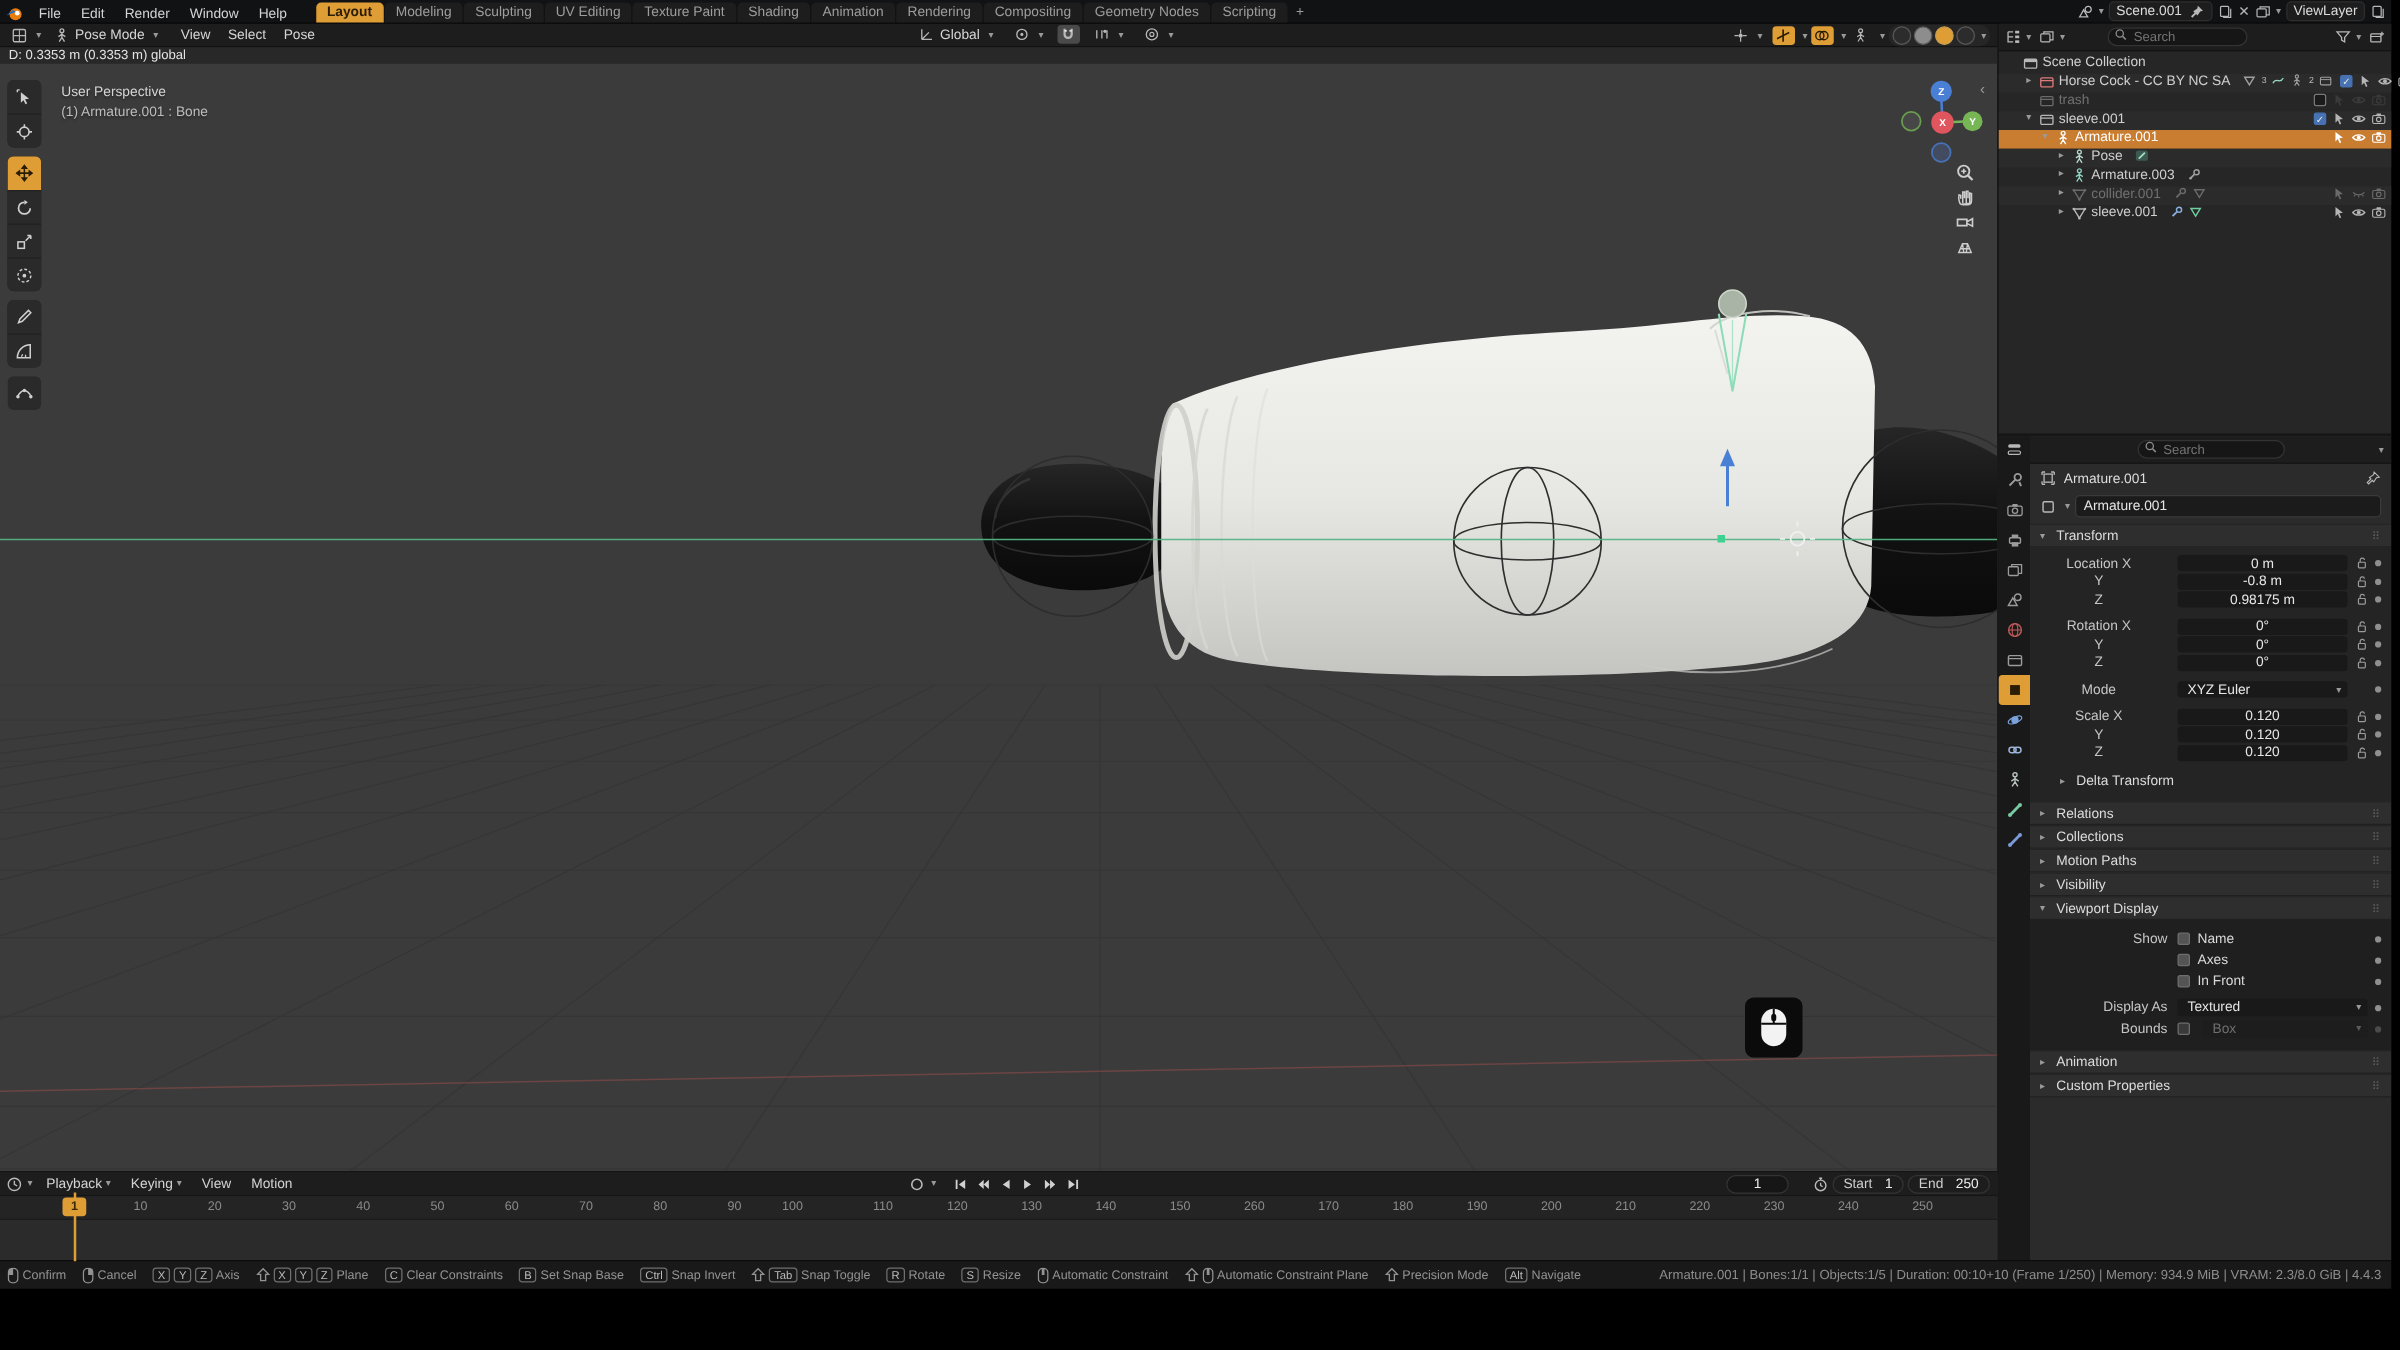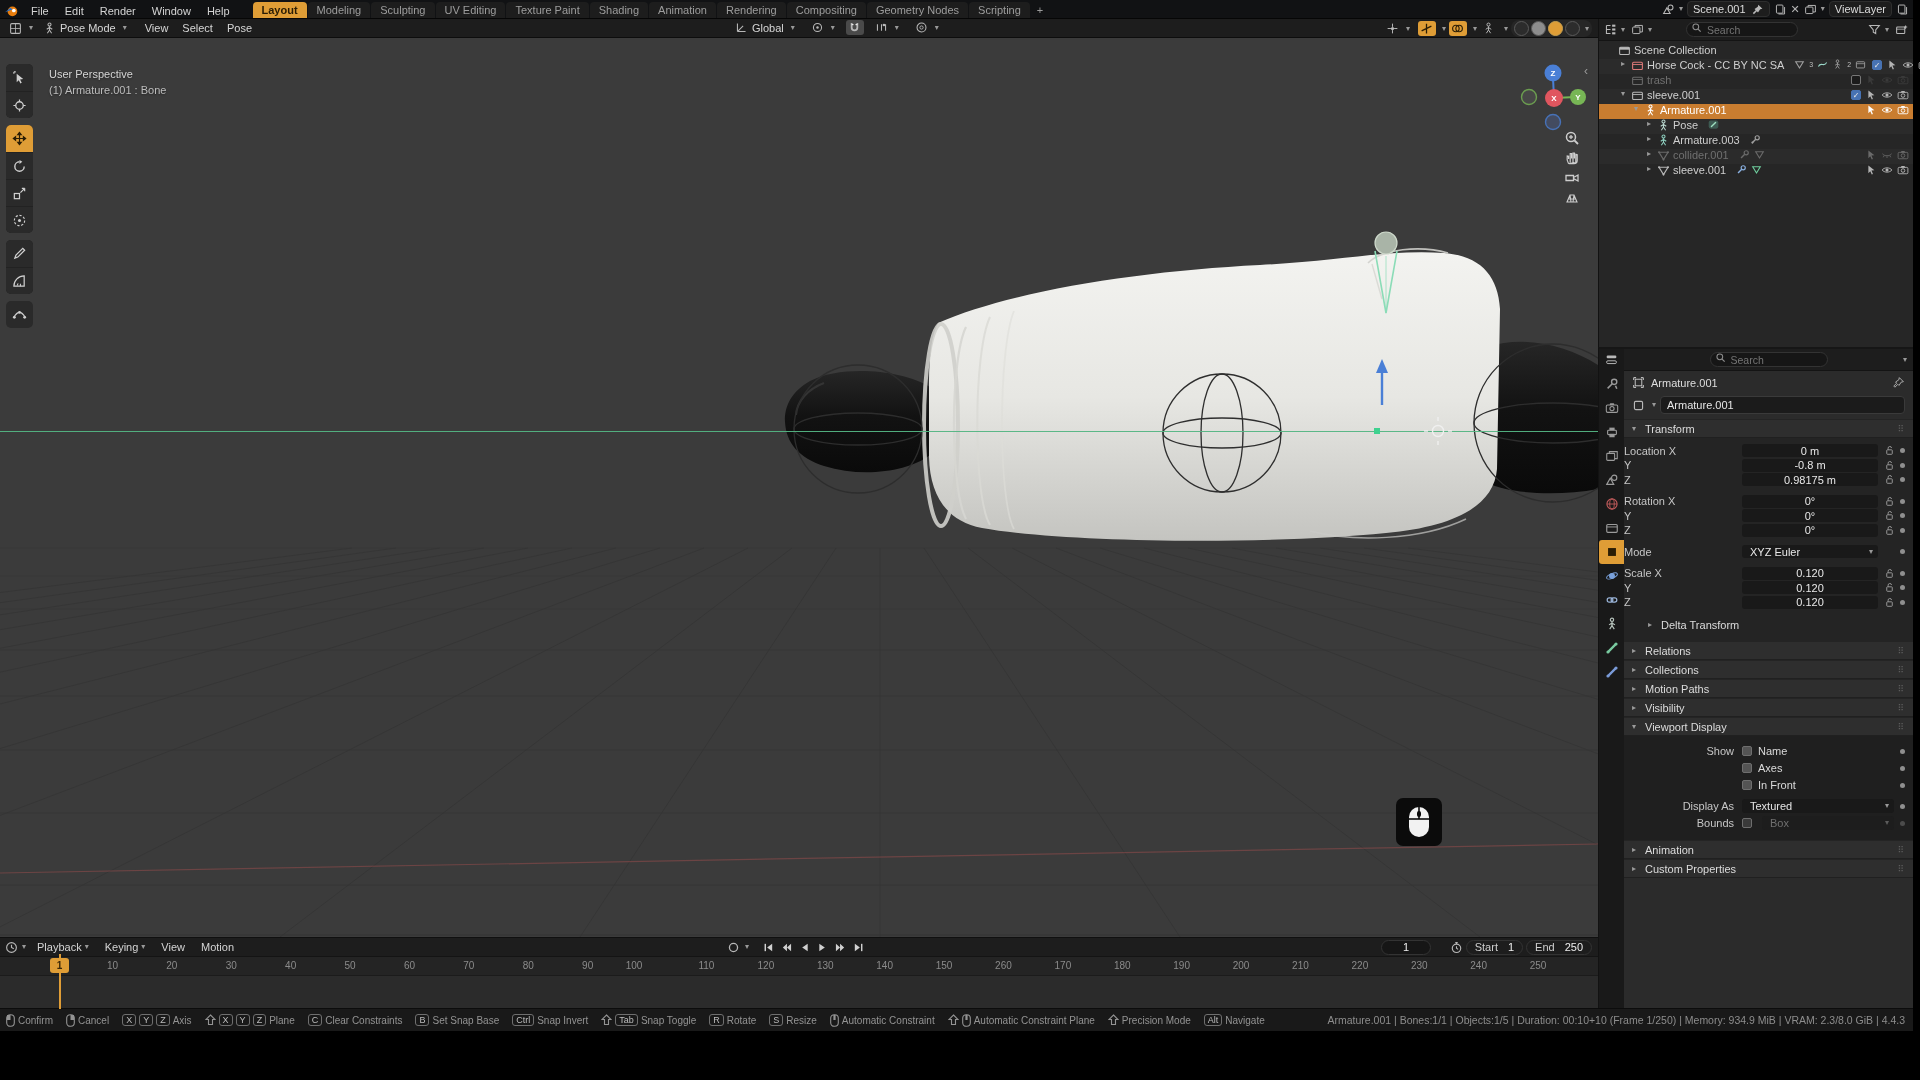--- a/index.html
+++ b/index.html
@@ -93,21 +93,21 @@
 #prop-head .chev{position:absolute;right:6px}
 #prop-nav{height:23px;display:flex;align-items:center;gap:6px;padding:0 8px;color:#dedede}
 #prop-id{height:25px;display:flex;align-items:center;gap:4px;padding:0 8px 3px}
 #id-field{flex:1;background:#1b1b1b;border:1px solid #3a3a3a;border-radius:4px;height:18px;display:flex;align-items:center;padding:0 6px;color:#e6e6e6}
 .panel-hd{height:19px;background:#2e2e2e;display:flex;align-items:center;gap:5px;padding:0 8px;color:#dcdcdc;border-top:1px solid #242424;border-bottom:1px solid #202020}
 .panel-hd .tri{font-size:8px;color:#9a9a9a;width:8px}
 .panel-hd .grip{margin-left:auto;color:#5d5d5d;font-size:9px;letter-spacing:1px}
 #transform-body{background:#242424;padding:5px 0 7px}
 .t-row{display:flex;align-items:center;height:13.5px;margin:1px 8px 1px 0}
 .t-gap{height:6px}
-.t-label{width:118px;text-align:left;padding-right:8px;color:#c6c6c6;flex:none}
+.t-label{width:118px;text-align:center;padding-right:8px;color:#c6c6c6;flex:none}
 .t-field{flex:1;background:#191919;border-radius:3px;height:13px;display:flex;align-items:center;justify-content:center;color:#e8e8e8;position:relative}
 .t-field.t-select{justify-content:flex-start;padding-left:8px}
 .t-field .chev{position:absolute;right:5px}
 .t-lock{width:14px;display:flex;justify-content:center;margin-left:4px;color:#9a9a9a}
 .t-lock .icon{width:11px;height:11px;color:inherit}
 .t-row .dot{margin-left:4px}
 #vd-body{background:#1f1f1f;padding:6px 0 8px}
 .vd-row{display:flex;align-items:center;height:16px;margin:1px 8px 1px 0}
 .vd-label{width:118px;text-align:right;padding-right:8px;color:#c6c6c6;flex:none}
 .vd-check{width:10px;height:10px;border:1px solid #6e6e6e;border-radius:2px;background:#545454;margin-right:6px}
@@ -334,20 +334,21 @@
       <span class="shade"></span>
       <span class="shade solid"></span>
       <span class="shade mat"></span>
       <span class="shade"></span>
       <span class="chev">▾</span>
     </span>
   </div>
 </div>
 
 <div id="viewport">
+  <div id="tool-hint">D: 0.3353 m (0.3353 m) global</div>
 
   <svg id="scene" width="1598" height="886" viewBox="0 0 1598 886">
     <defs>
       <linearGradient id="sleeveGrad" x1="0" y1="0" x2="0" y2="1">
         <stop offset="0" stop-color="#f3f3f0"></stop>
           <stop offset="0.5" stop-color="#e7e7e3"></stop>
           <stop offset="1" stop-color="#c4c4c0"></stop>
       </linearGradient>
       <linearGradient id="shaftGrad" x1="0" y1="0" x2="0" y2="1">
         <stop offset="0" stop-color="#262626"></stop>

